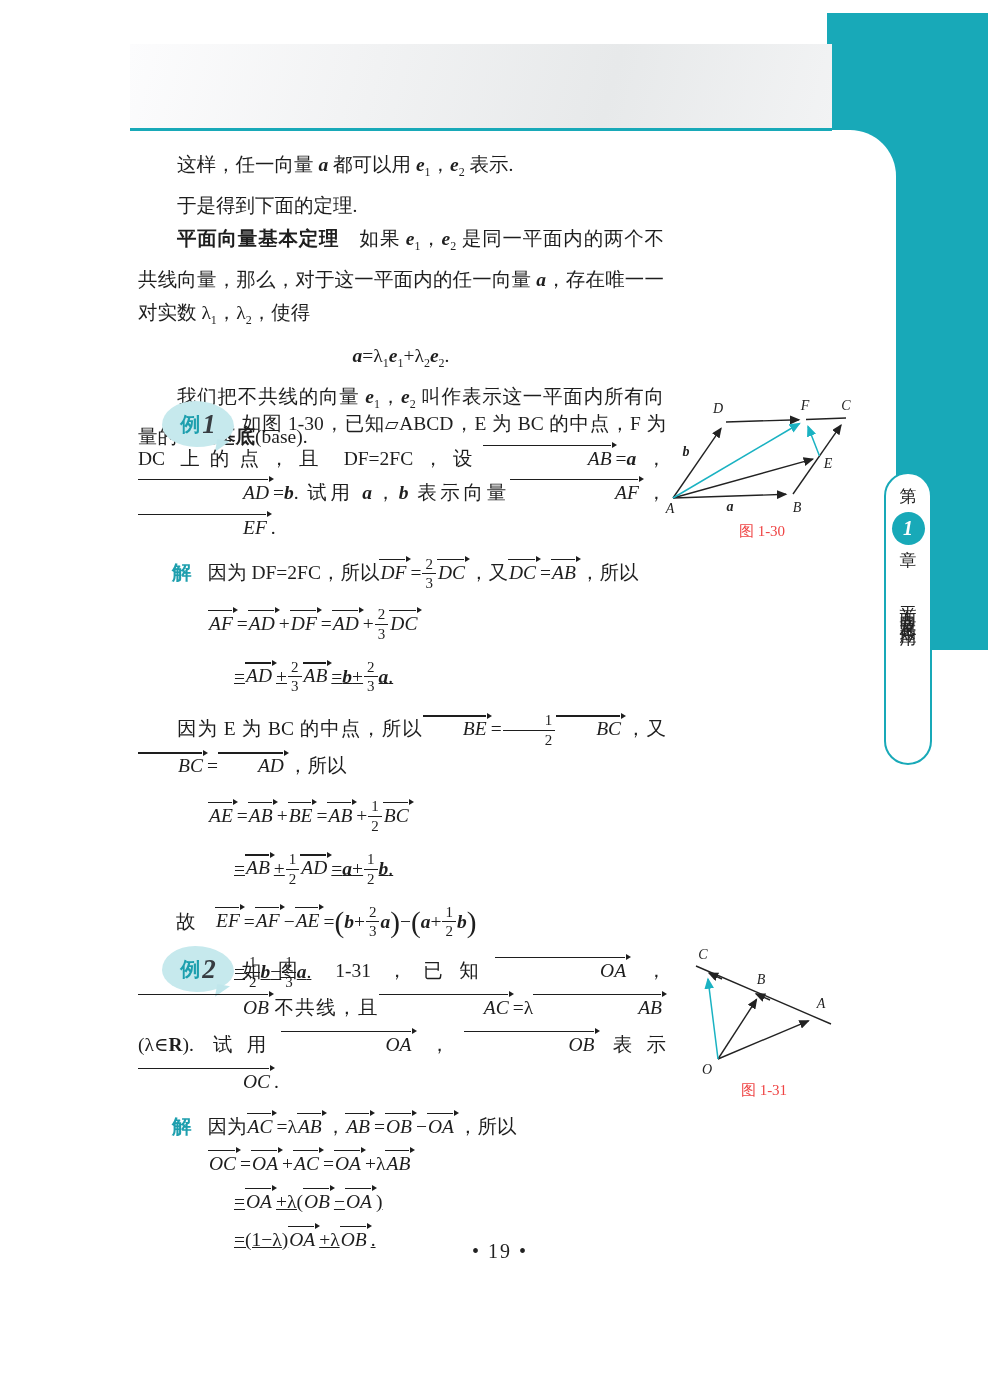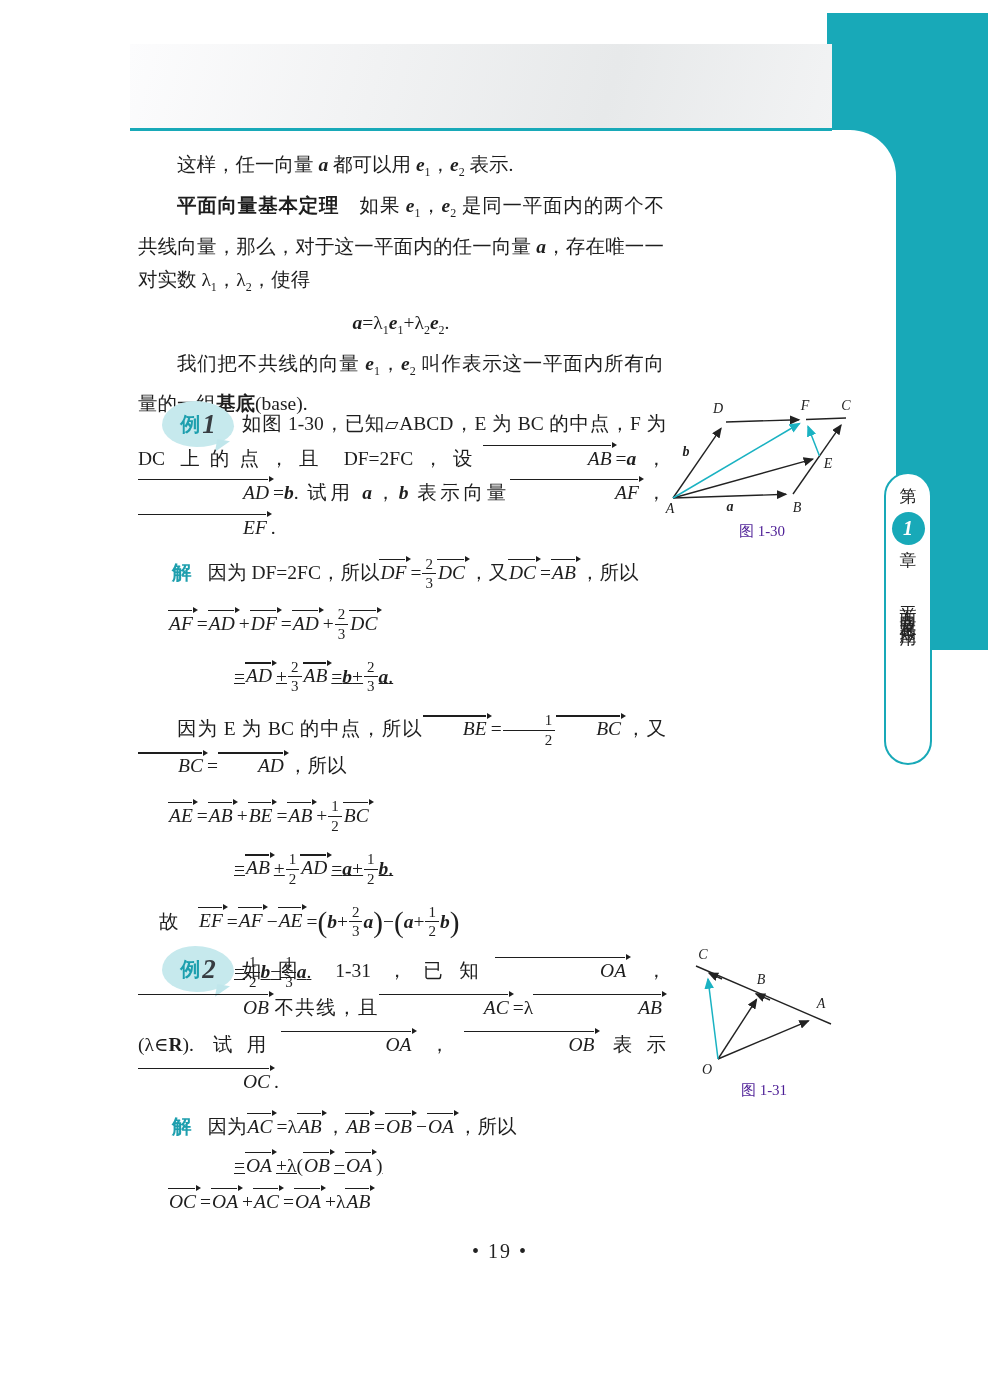--- a/index.html
+++ b/index.html
@@ -44,37 +44,37 @@
 
   
   .f{display:inline-block;text-align:center;vertical-align:-0.62em;font-size:15px;line-height:1.12;margin:0 1px;}
   .f .n{display:block;border-bottom:1.3px solid #1e1e1e;padding:0 3px 1px;}
   .f .d{display:block;padding-top:1px;}
   .bp{font-size:1.5em;vertical-align:-0.16em;}
 
   .solve-row{margin-top:10px;line-height:36px;}
   .jie{color:#1e9fae;font-weight:bold;margin-left:34px;margin-right:16px;}
   .eq{line-height:30px;}
-  .ind0{margin-left:21px;}
-  .ind1{margin-left:30px;}
+  .ind0{margin-left:38px;}
+  .ind1{margin-left:70px;}
   .ind2{margin-left:96px;text-decoration:underline;}
   .mt1{margin-top:14px;} .mt2{margin-top:16px;}
 
   
   .badge{position:absolute;width:72px;height:46px;background:#c6e9ed;z-index:2;
       border-radius:46% 54% 52% 48% / 52% 55% 45% 48%;
       display:flex;align-items:center;justify-content:center;gap:2px;}
   .badge::after{content:"";position:absolute;right:5px;bottom:-6px;width:0;height:0;
       border-top:13px solid #c0e6eb;border-right:13px solid transparent;transform:rotate(10deg);}
   .badge .li{color:#1d9fae;font-weight:bold;font-size:20px;}
   .badge .num{color:#373c41;font-weight:bold;font-style:italic;font-size:27px;line-height:1;}
 
   
   .fig{position:absolute;z-index:2;}
-  .fig-caption{position:absolute;z-index:2;width:130px;text-align:center;font-size:15px;color:#4c1d95;}
+  .fig-caption{position:absolute;z-index:2;width:130px;text-align:center;font-size:15px;color:#ef4444;}
   .fig text{font-size:14px;font-style:italic;fill:#222;font-family:"Liberation Serif","DejaVu Serif",serif;}
   .fig text.bold{font-weight:bold;}
 
   .page-num{position:absolute;left:0;top:1240px;width:1000px;text-align:center;
       font-size:20px;letter-spacing:2px;z-index:2;color:#222;}
 </style>
 </head>
 <body>
 
 <div class="page">
@@ -86,20 +86,21 @@
 
   <div class="pill">
     <span class="pill-char">第</span>
     <span class="pill-circle">1</span>
     <span class="pill-char">章</span>
     <span class="pill-title">平面向量及其应用</span>
   </div>
 
   <div class="blk" style="left:138px;top:148px;width:526px;">
     <p class="para">这样，任一向量 <span class="bv">a</span> 都可以用 <span class="bv">e</span><sub>1</sub>，<span class="bv">e</span><sub>2</sub> 表示.</p>
+    <p class="para">于是得到下面的定理.</p>
     <p class="para"><span class="bd">平面向量基本定理</span>　如果 <span class="bv">e</span><sub>1</sub>，<span class="bv">e</span><sub>2</sub> 是同一平面内的两个不共线向量，那么，对于这一平面内的任一向量 <span class="bv">a</span>，存在唯一一对实数 λ<sub>1</sub>，λ<sub>2</sub>，使得</p>
     <div class="eq-center"><span class="bv">a</span>=λ<sub>1</sub><span class="bv">e</span><sub>1</sub>+λ<sub>2</sub><span class="bv">e</span><sub>2</sub>.</div>
     <p class="para">我们把不共线的向量 <span class="bv">e</span><sub>1</sub>，<span class="bv">e</span><sub>2</sub> 叫作表示这一平面内所有向量的一组<span class="bd">基底</span>(base).</p>
   </div>
 
   <div class="badge" style="left:162px;top:401px;">
     <span class="li">例</span>
     <span class="num">1</span>
   </div>
   <div class="blk" style="left:138px;top:407px;width:528px;">
@@ -150,22 +151,23 @@
 
   <div class="badge" style="left:162px;top:946px;">
     <span class="li">例</span>
     <span class="num">2</span>
   </div>
   <div class="blk" style="left:138px;top:952px;width:528px;">
     <p class="para" style="text-indent:104px;line-height:37px;">如图 1-31，已知<span class="vec">OA</span>，<span class="vec">OB</span>不共线，且<span class="vec">AC</span>=λ<span class="vec">AB</span> (λ∈<span class="bd">R</span>). 试用<span class="vec">OA</span>，<span class="vec">OB</span>表示<span class="vec">OC</span>.</p>
     <div class="solve-row" style="line-height:33px;">
       <span class="jie">解</span><span>因为<span class="vec">AC</span>=λ<span class="vec">AB</span>，<span class="vec">AB</span>=<span class="vec">OB</span>−<span class="vec">OA</span>，所以</span>
     </div>
+    <div class="eq ind1" style="margin-top:6px;"><span class="vec">OC</span>=<span class="vec">OA</span>+<span class="vec">AC</span>=<span class="vec">OA</span>+λ<span class="vec">AB</span></div>
     <div class="eq ind2" style="margin-top:8px;">=<span class="vec">OA</span>+λ(<span class="vec">OB</span>−<span class="vec">OA</span>)</div>
-    <div class="eq ind1" style="margin-top:6px;"><span class="vec">OC</span>=<span class="vec">OA</span>+<span class="vec">AC</span>=<span class="vec">OA</span>+λ<span class="vec">AB</span></div>
+    <div class="eq ind2" style="margin-top:8px;">=(1−λ)<span class="vec">OA</span>+λ<span class="vec">OB</span>.</div>
   </div>
 
   <svg class="fig" style="left:673px;top:945px;" width="192" height="135" viewBox="0 0 192 135">
     <g stroke="#222" stroke-width="1.4" fill="none">
       <line x1="158" y1="79" x2="23" y2="21"></line>
       <line x1="97" y1="55" x2="83" y2="48.9" marker-end="url(#mb)"></line>
       <line x1="49" y1="34" x2="36" y2="28" marker-end="url(#mb)"></line>
       <line x1="45" y1="114" x2="135.5" y2="75.8" marker-end="url(#mb)"></line>
       <line x1="45" y1="114" x2="83.5" y2="54.5" marker-end="url(#mb)"></line>
     </g>

